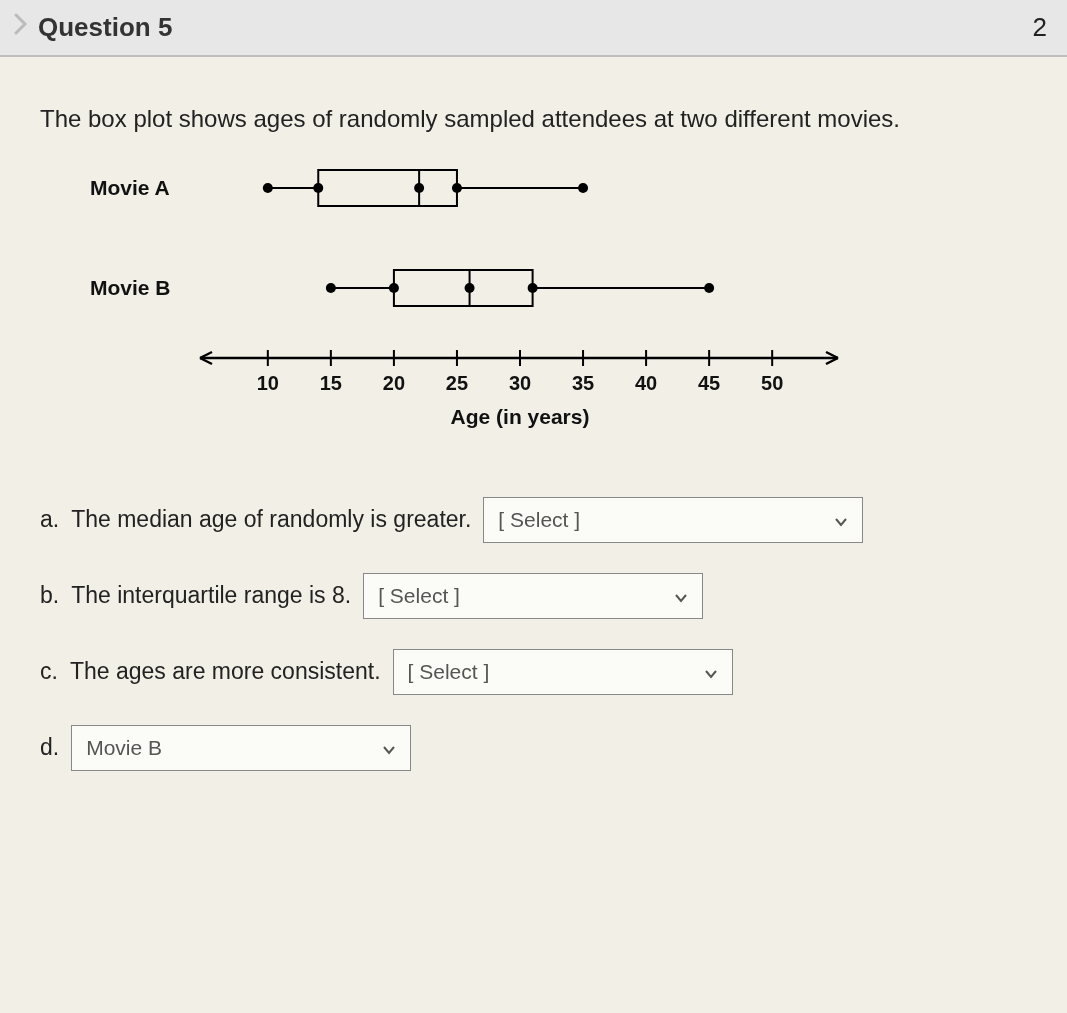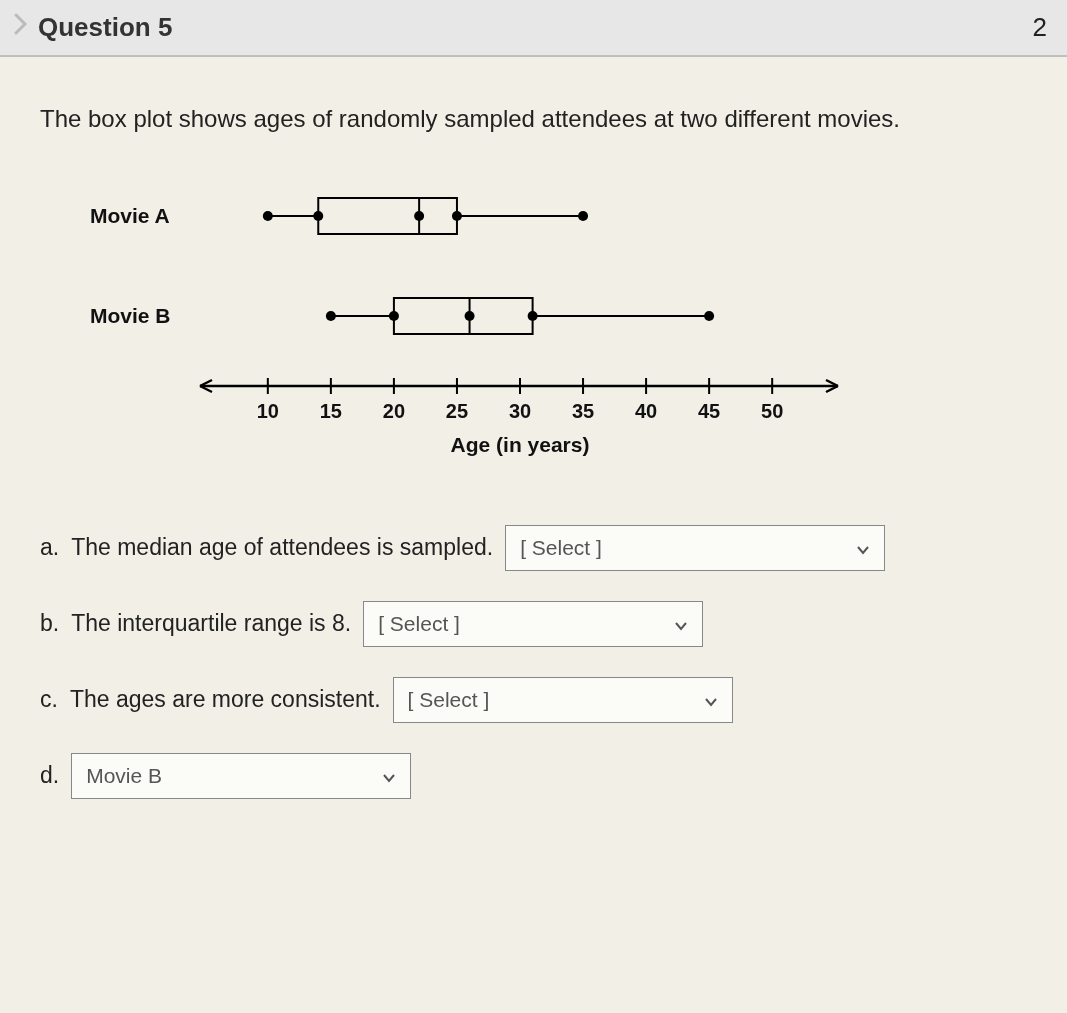--- a/index.html
+++ b/index.html
@@ -34,21 +34,20 @@
     font-size: 26px;
     font-weight: 400;
     color: #222;
   }
   .body {
     padding: 48px 28px 120px 40px;
   }
   .prompt {
     font-size: 24px;
     color: #222;
-    margin-bottom: 28px;
   }
   .chart-wrap {
     margin-left: 50px;
     margin-bottom: 40px;
   }
   .row {
     display: flex;
     align-items: baseline;
     gap: 12px;
     margin: 30px 0;
@@ -145,21 +144,21 @@
         <line x1="619.1304347826087" y1="217" x2="619.1304347826087" y2="233" class="tick"></line>
         <text x="619.1304347826087" y="257" class="tlabel">45</text>
         <line x1="682.1739130434783" y1="217" x2="682.1739130434783" y2="233" class="tick"></line>
         <text x="682.1739130434783" y="257" class="tlabel">50</text>
         <text x="430" y="291" class="axlabel">Age (in years)</text>
       </svg>
   </div>
 
   <div class="row">
     <span class="letter">a.</span>
-    <span>The median age of attendees is sampled.</span>
+    <span>The median age of randomly is greater.</span>
     <span class="select wide">
       <span>[ Select ]</span>
       <span class="caret">
         <svg width="14" height="10" viewBox="0 0 14 10">
             <path d="M2 2 L7 8 L12 2" stroke="#555" stroke-width="2" fill="none"></path>
           </svg>
       </span>
     </span>
   </div>
 

